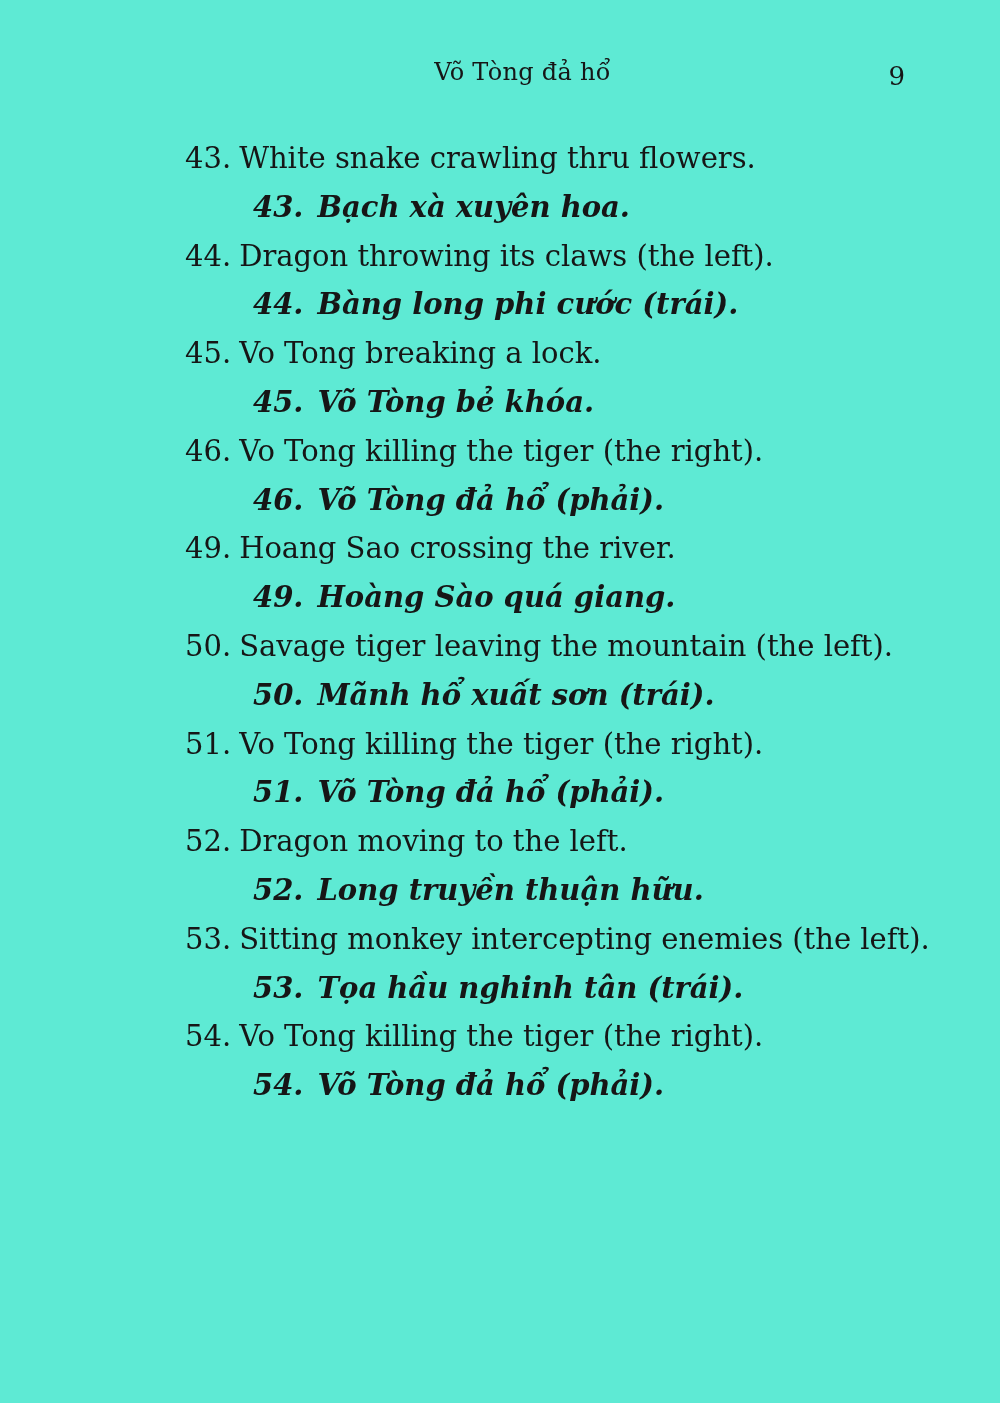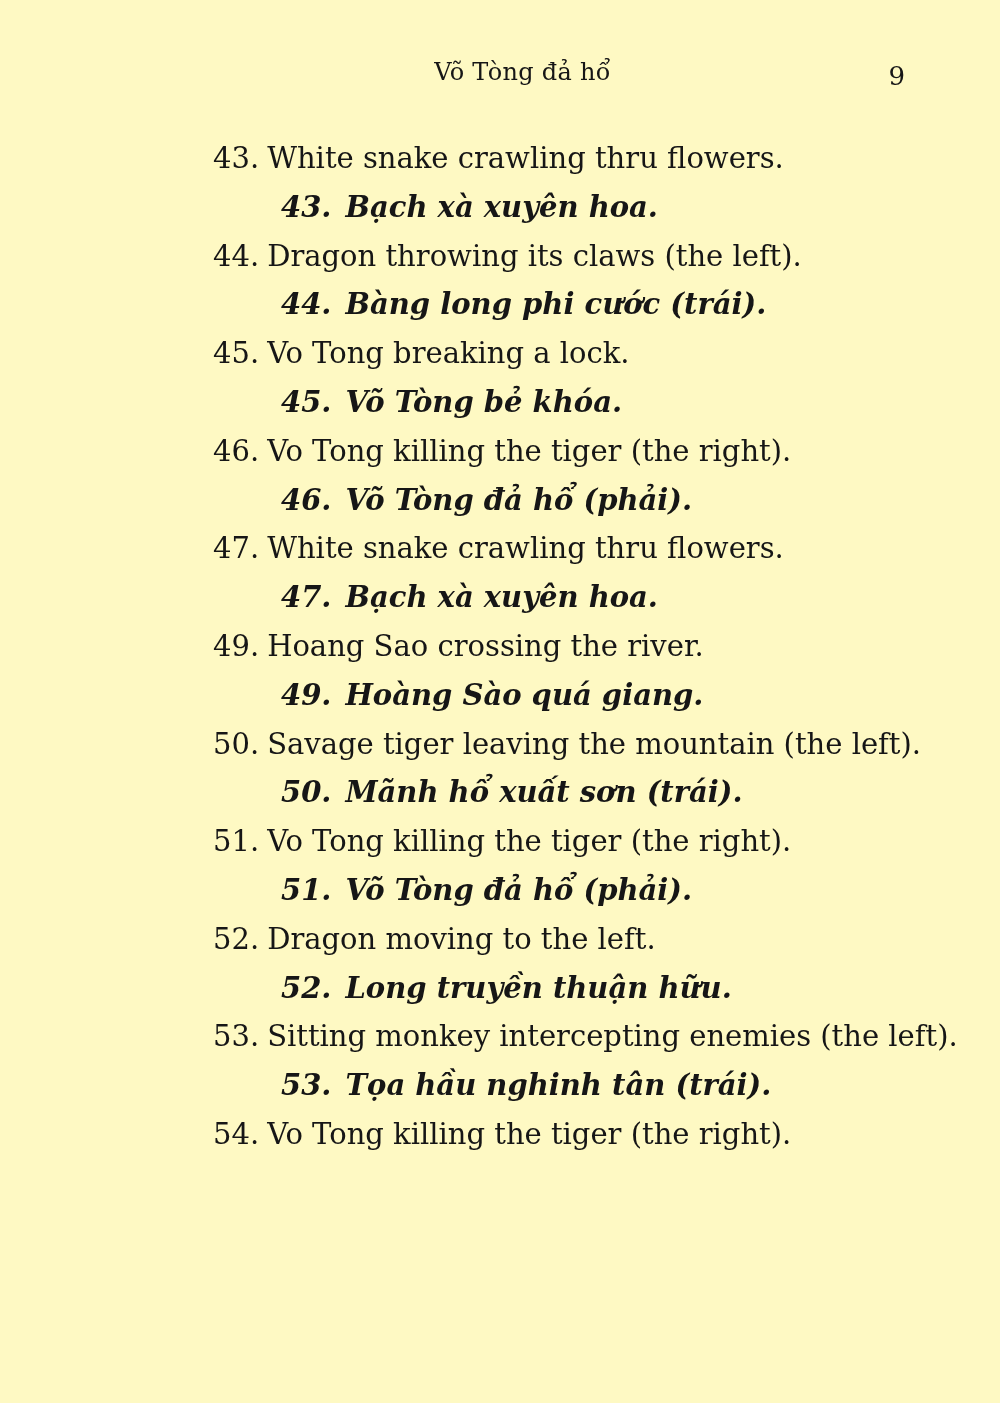--- a/index.html
+++ b/index.html
@@ -4,21 +4,21 @@
 <style>
   html, body {
     margin: 0;
     padding: 0;
     background: #ffffff;
   }
   .page {
     position: relative;
     width: 1000px;
     height: 1403px;
-    background: #fef9c3;
+    background: #5eead4;
     font-family: "DejaVu Serif", "Liberation Serif", serif;
     color: #161616;
     overflow: hidden;
   }
   .header {
     position: absolute;
     top: 58px;
     left: 185px;
     width: 720px;
     height: 36px;
@@ -36,21 +36,20 @@
     position: absolute;
     right: 0;
     top: 3px;
     font-size: 26px;
   }
   .list {
     position: absolute;
     left: 185px;
     top: 134px;
     width: 760px;
-    margin-left: 28px;
   }
   .line {
     height: 48.8px;
     line-height: 48.8px;
     font-size: 29px;
     white-space: nowrap;
   }
   .line .num {
     display: inline-block;
   }
@@ -106,28 +105,20 @@
 
   <div class="item">
     <div class="line line-en">
       <span class="num">46.</span><span class="txt">Vo Tong killing the tiger (the right).</span>
     </div>
     <div class="line line-vi">
       <span class="num">46.</span><span class="txt">Võ Tòng đả hổ (phải).</span>
     </div>
   </div>
 
-  <div class="item">
-    <div class="line line-en">
-      <span class="num">47.</span><span class="txt">White snake crawling thru flowers.</span>
-    </div>
-    <div class="line line-vi">
-      <span class="num">47.</span><span class="txt">Bạch xà xuyên hoa.</span>
-    </div>
-  </div>
 
 
   <div class="item">
     <div class="line line-en">
       <span class="num">49.</span><span class="txt">Hoang Sao crossing the river.</span>
     </div>
     <div class="line line-vi">
       <span class="num">49.</span><span class="txt">Hoàng Sào quá giang.</span>
     </div>
   </div>
@@ -165,15 +156,18 @@
     </div>
     <div class="line line-vi">
       <span class="num">53.</span><span class="txt">Tọa hầu nghinh tân (trái).</span>
     </div>
   </div>
 
   <div class="item">
     <div class="line line-en">
       <span class="num">54.</span><span class="txt">Vo Tong killing the tiger (the right).</span>
     </div>
+    <div class="line line-vi">
+      <span class="num">54.</span><span class="txt">Võ Tòng đả hổ (phải).</span>
+    </div>
   </div>
 </div>
 </div>
 
 </body></html>

